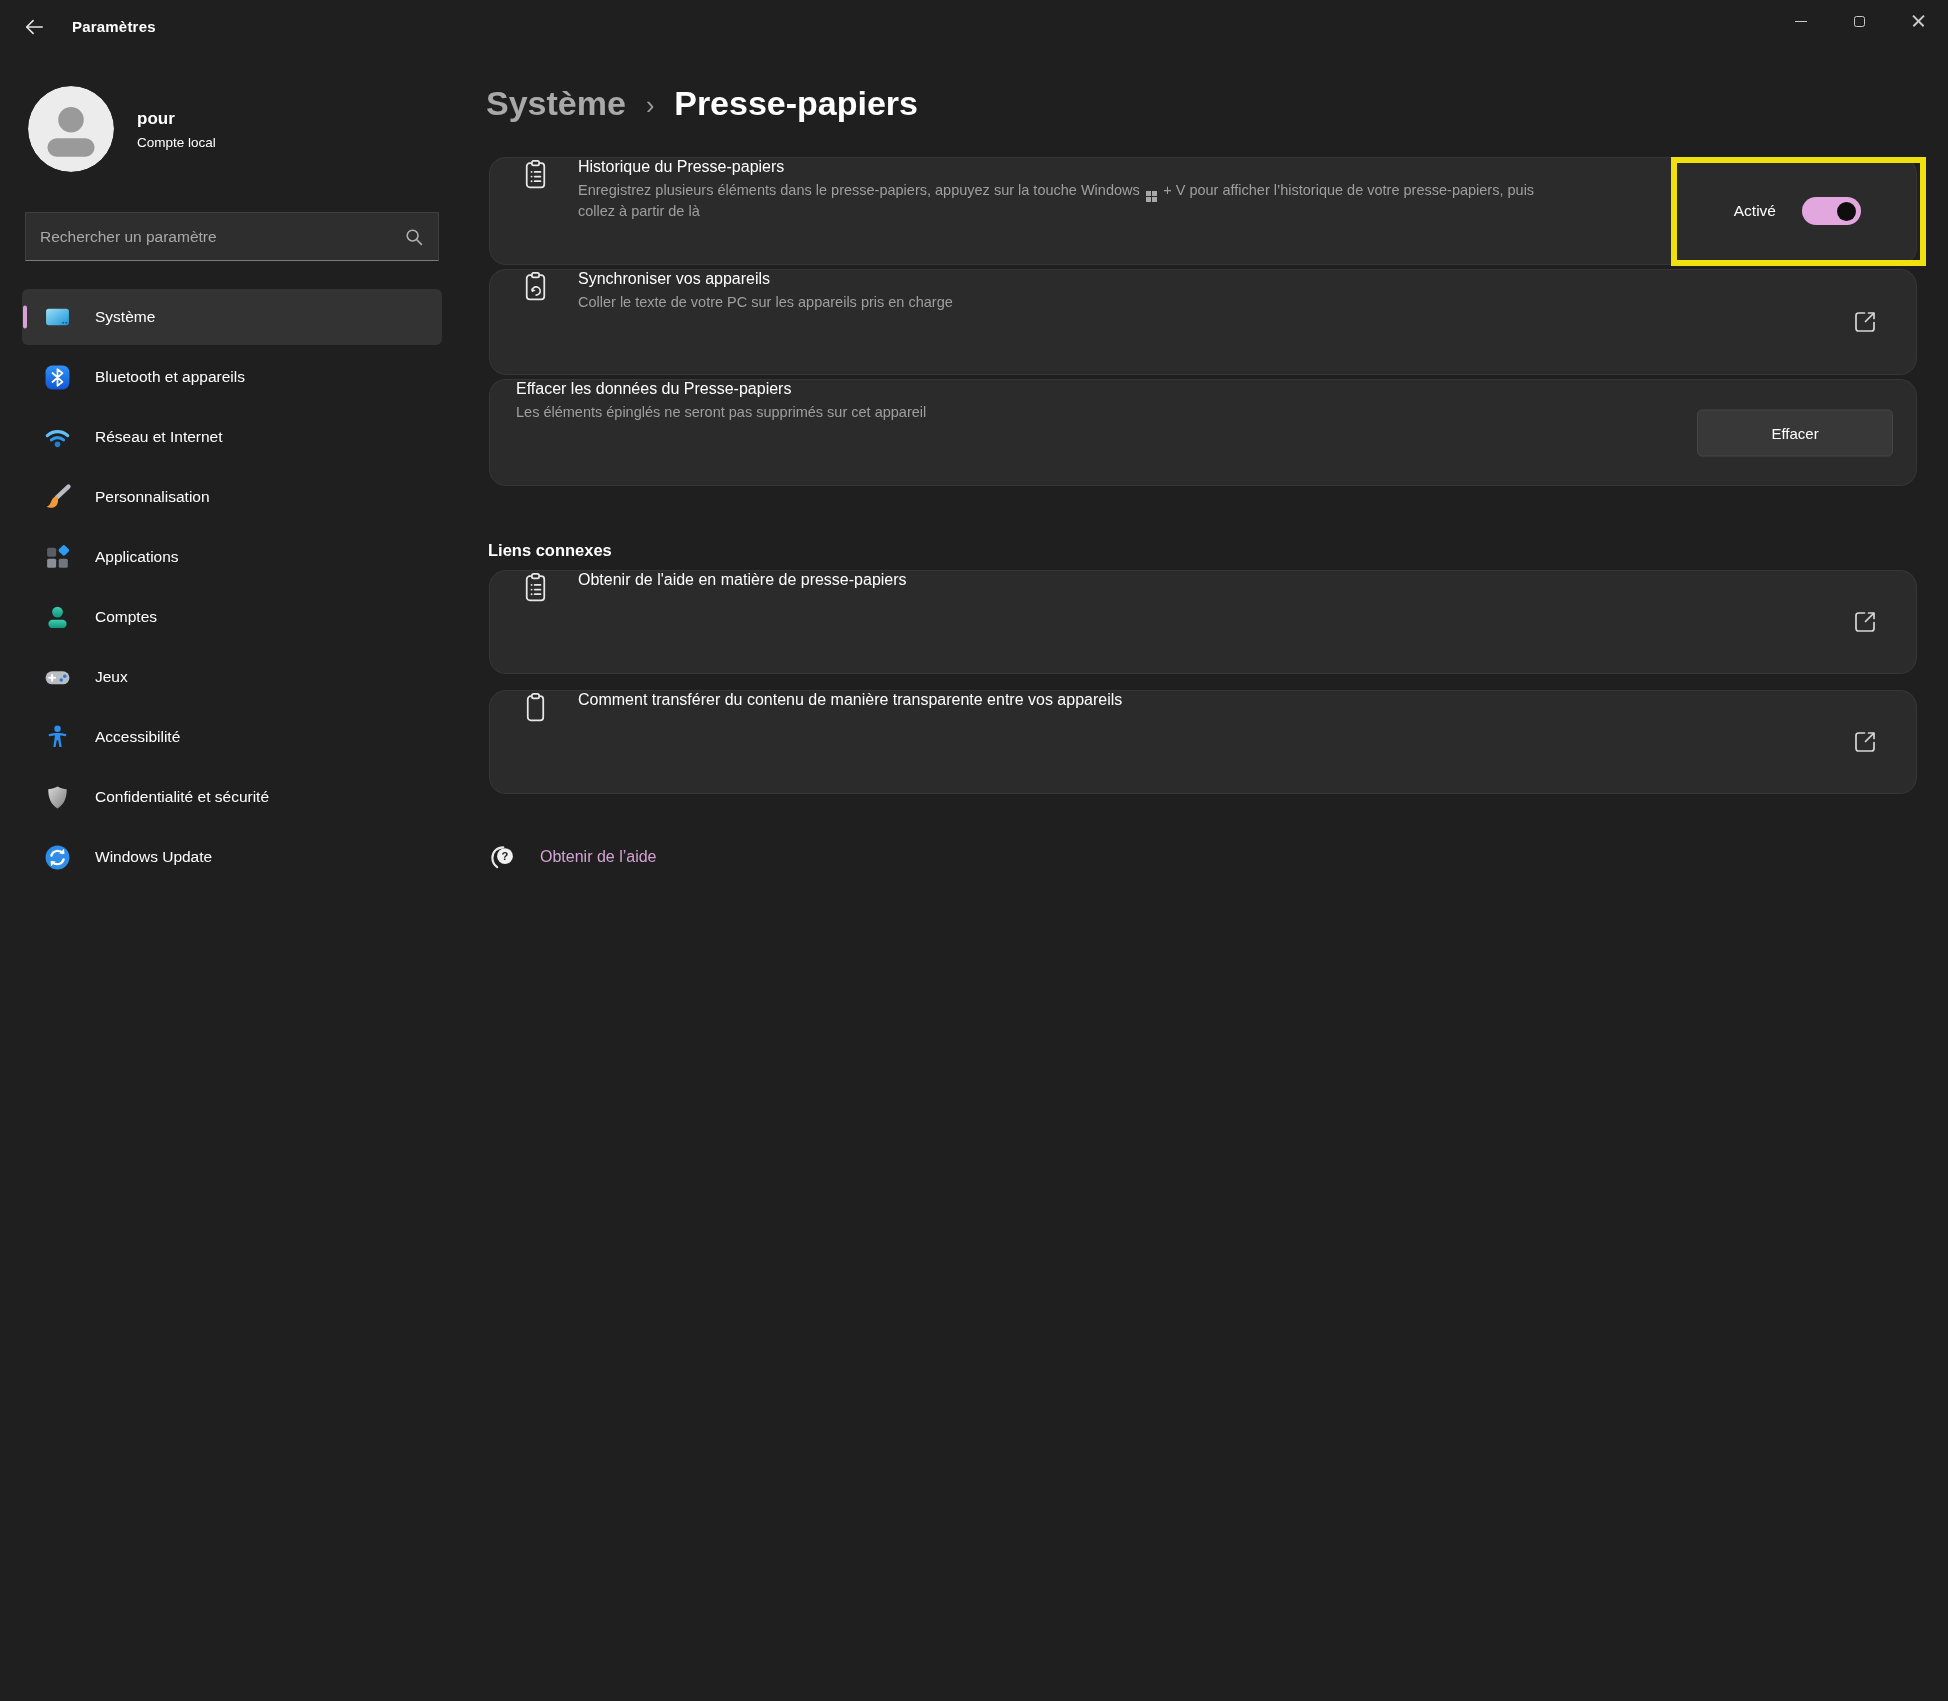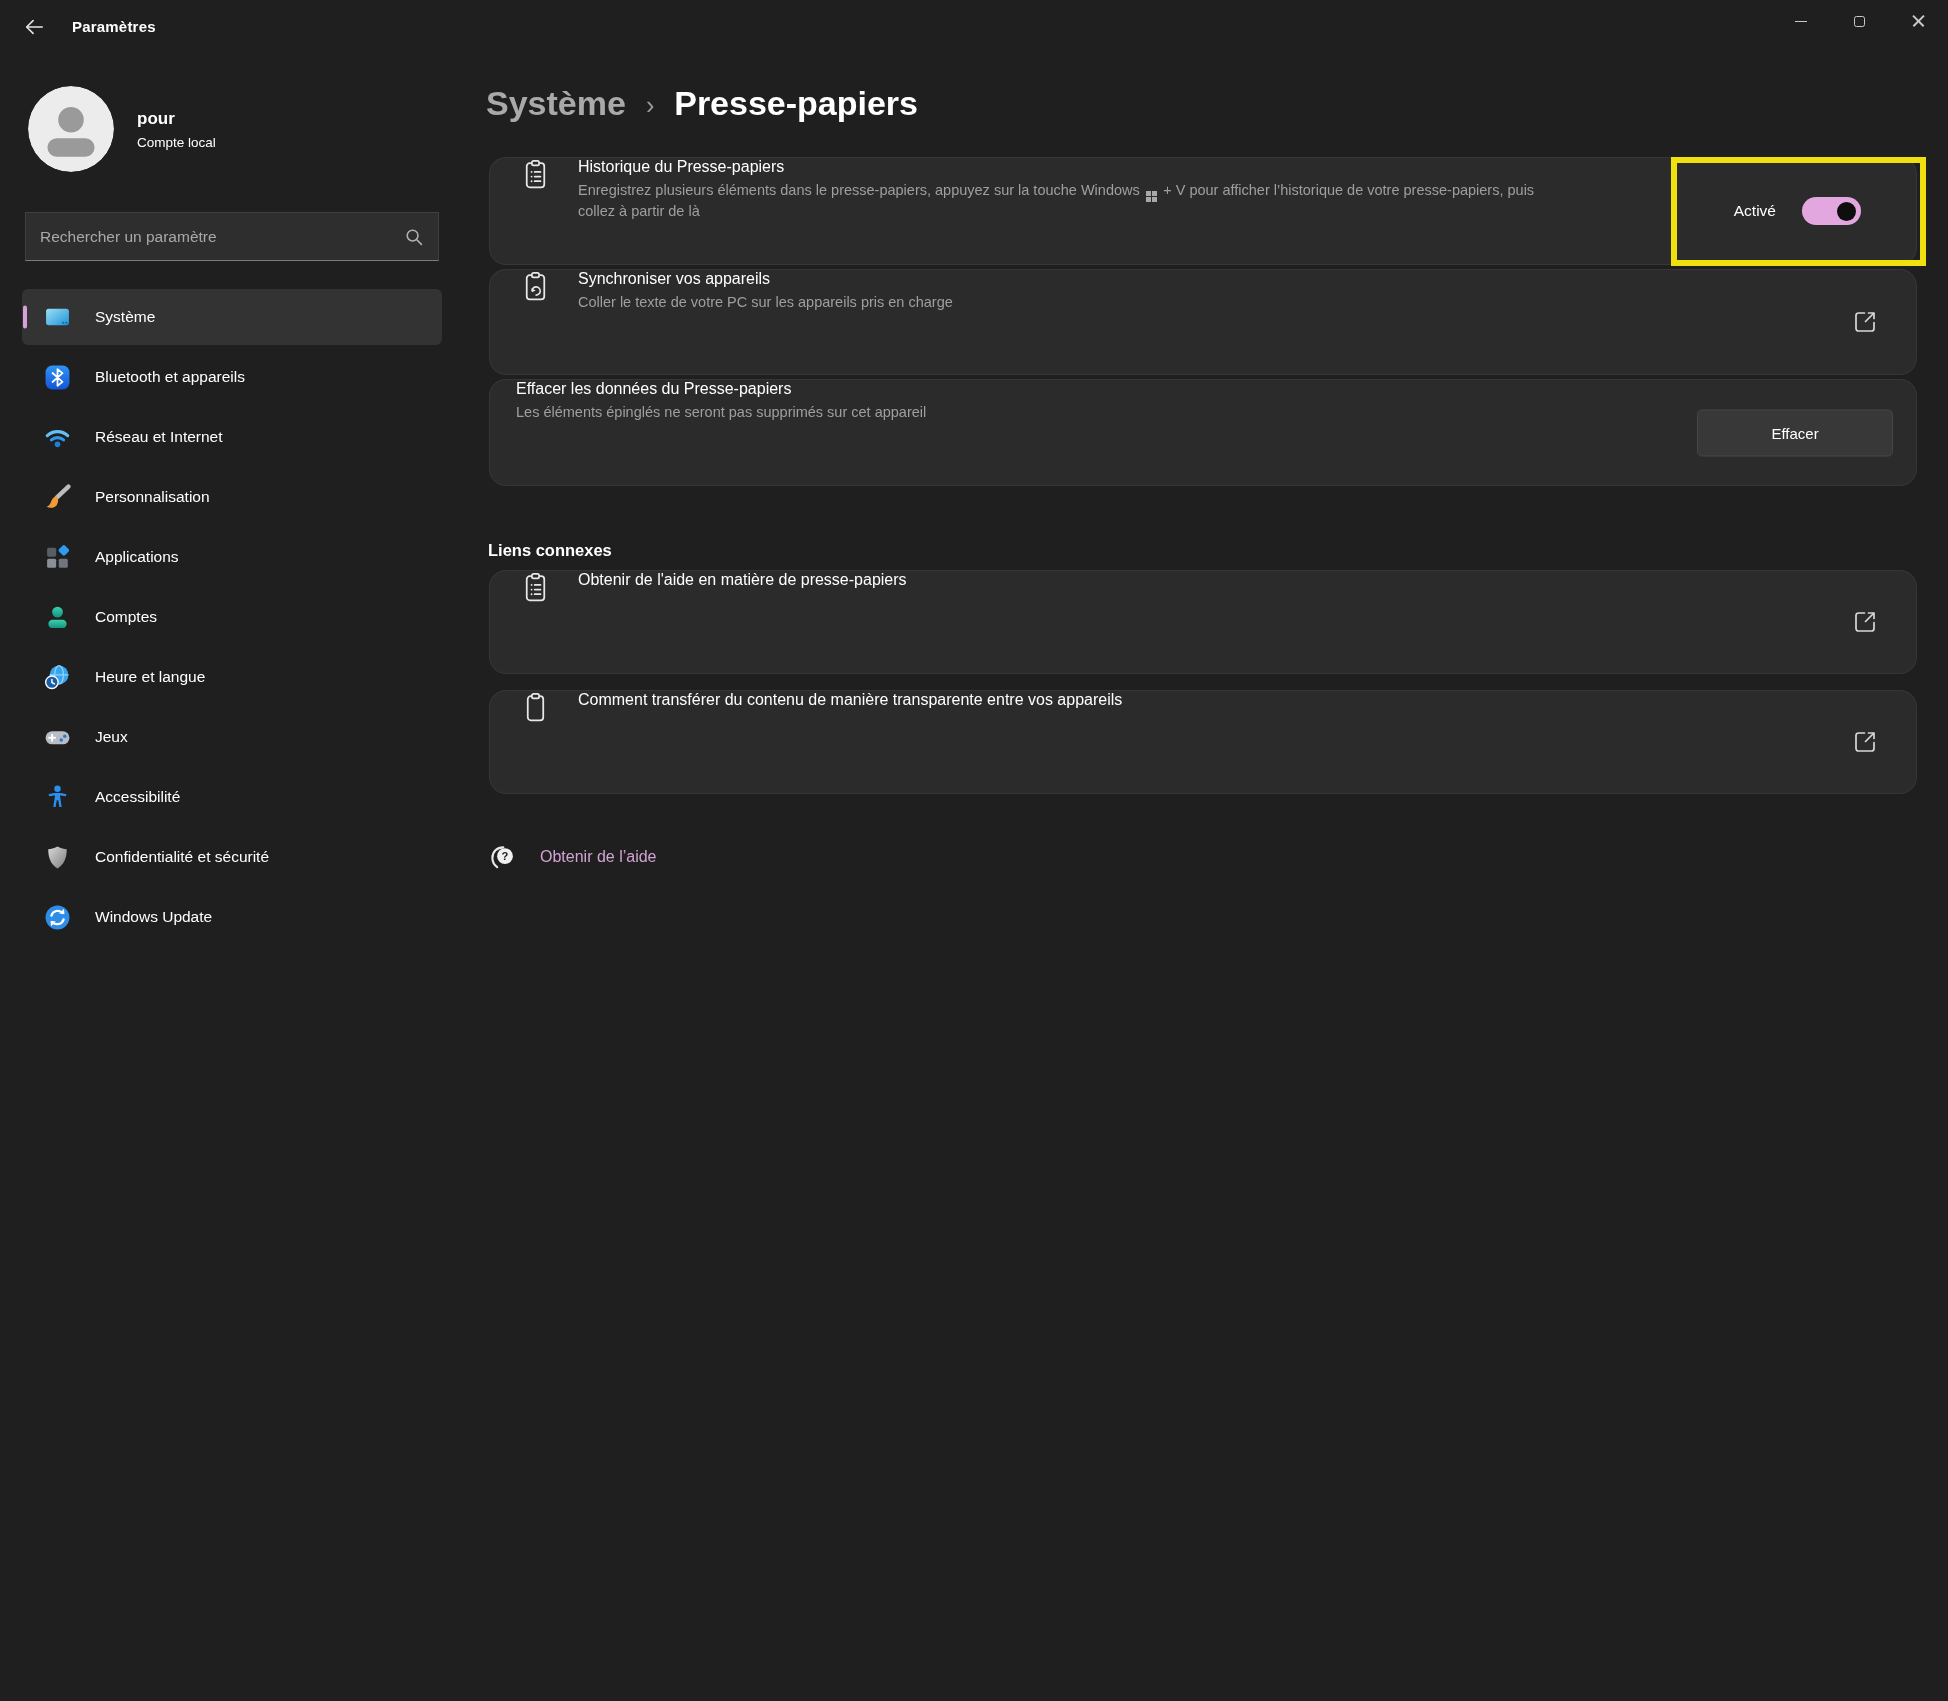--- a/index.html
+++ b/index.html
@@ -203,32 +203,20 @@
                   <stop offset="1" stop-color="#11957c"></stop>
                 </linearGradient>
               </defs>
             <circle cx="13" cy="7.8" r="5.2" fill="url(#gacc)"></circle>
             <rect x="4.2" y="15.2" width="17.6" height="8" rx="4" fill="url(#gacc)"></rect>
           </svg>
           </span>
         <span class="nav-label">Comptes</span>
       </div>
 
-      <div class="nav-item">
-        <span class="nav-icon">
-          <svg viewBox="0 0 26 26">
-            <circle cx="14.5" cy="10.5" r="9" fill="#3aa5ec"></circle>
-            <ellipse cx="14.5" cy="10.5" rx="4.2" ry="9" fill="none" stroke="#8fd4fa" stroke-width="1.2"></ellipse>
-            <line x1="5.5" y1="10.5" x2="23.5" y2="10.5" stroke="#8fd4fa" stroke-width="1.2"></line>
-            <circle cx="7.6" cy="17.6" r="6" fill="#1b5ea6" stroke="#fff" stroke-width="1.3"></circle>
-            <path d="M7.6 14.8 V17.8 L10 19.2" stroke="#fff" stroke-width="1.4" fill="none" stroke-linecap="round"></path>
-          </svg>
-          </span>
-        <span class="nav-label">Heure et langue</span>
-      </div>
 
       <div class="nav-item">
         <span class="nav-icon">
           <svg viewBox="0 0 26 26">
             <rect x="1.5" y="7" width="23" height="12.6" rx="6.3" fill="#b9bdc4"></rect>
             <path d="M7.8 10.3 V16.1 M4.9 13.2 H10.7" stroke="#fff" stroke-width="1.8" stroke-linecap="round"></path>
             <circle cx="16.6" cy="15.4" r="1.7" fill="#2f77d0"></circle>
             <circle cx="20" cy="11.8" r="1.7" fill="#2f77d0"></circle>
           </svg>
           </span>

